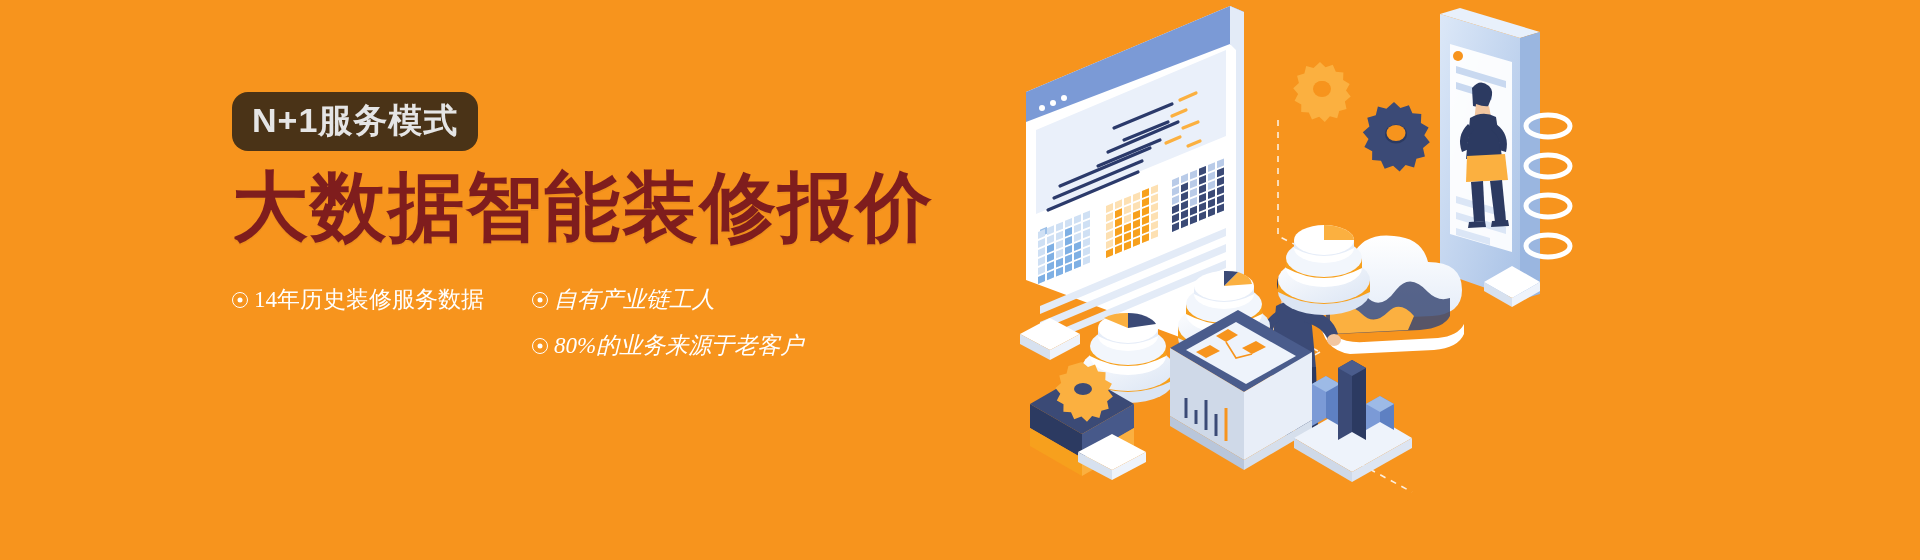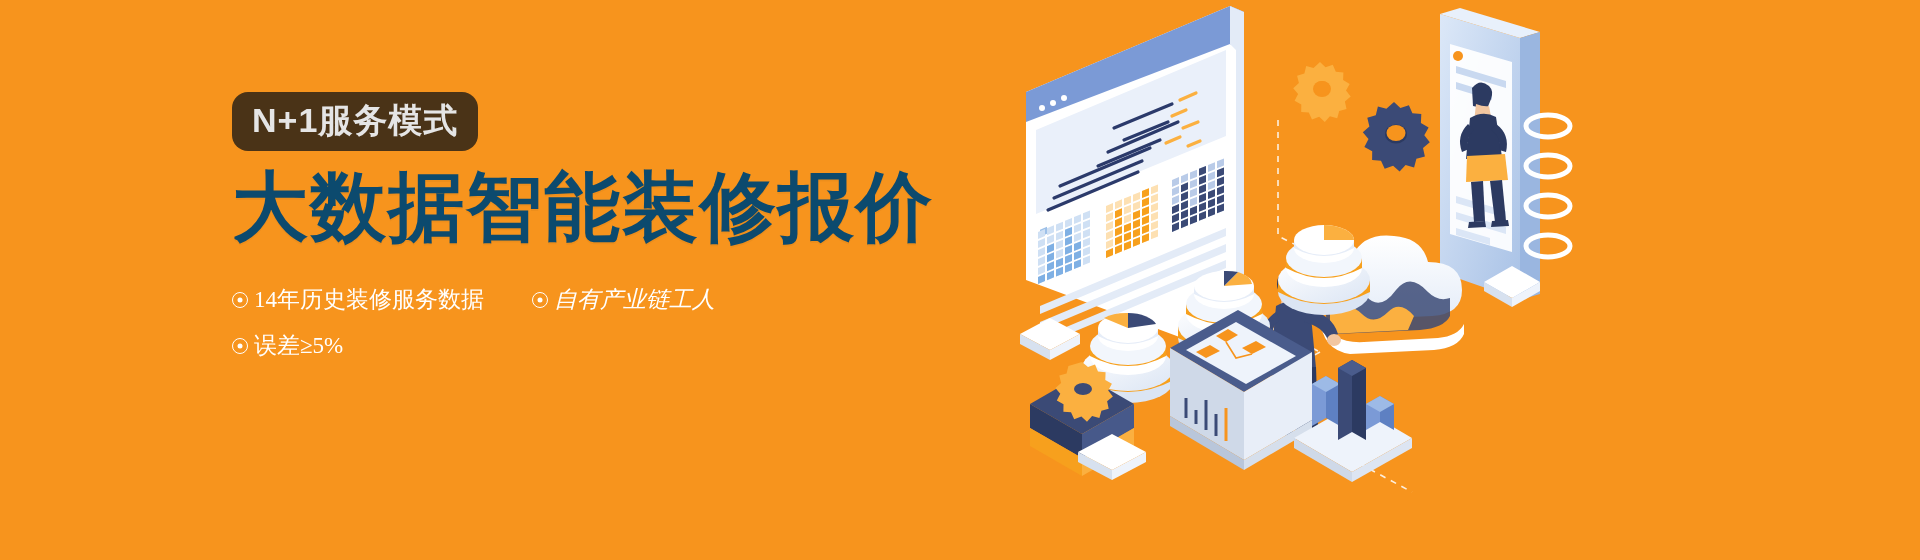--- a/index.html
+++ b/index.html
@@ -29,21 +29,21 @@
     line-height:1;
     padding:11px 20px 14px 20px;
     border-radius:16px;
     font-weight:700;
     letter-spacing:1px;
     font-family:"Liberation Sans", sans-serif;
     white-space:nowrap;
   }
   .headline {
     margin-top:16px;
-    color:#0c4a6e;
+    color:#7f1d1d;
     font-size:76px;
     font-weight:900;
     line-height:1.05;
     letter-spacing:2px;
     white-space:nowrap;
     font-family:"Liberation Sans", sans-serif;
     text-shadow:0 2px 0 rgba(0,0,0,0.04);
   }
   .bullets {
     margin-top:30px;
@@ -98,30 +98,30 @@
 
     <div class="headline">大数据智能装修报价</div>
 
     <div class="bullets">
 
       <div class="bullet-col left">
         <div class="bullet">
           <span class="dot"></span>
           <span>14年历史装修服务数据</span>
         </div>
-        <div class="bullet">
-          <span class="dot"></span>
-          <span>误差≥5%</span>
-        </div>
       </div>
 
       <div class="bullet-col right">
         <div class="bullet">
           <span class="dot"></span>
           <span>自有产业链工人</span>
+        </div>
+        <div class="bullet">
+          <span class="dot"></span>
+          <span>80%的业务来源于老客户</span>
         </div>
       </div>
 
     </div>
   </div>
 
   <div class="art">
   <svg width="560" height="560" viewBox="0 0 560 560" xmlns="http://www.w3.org/2000/svg">
     <defs>
       <linearGradient id="gPhone" x1="0" y1="0" x2="1" y2="1">

